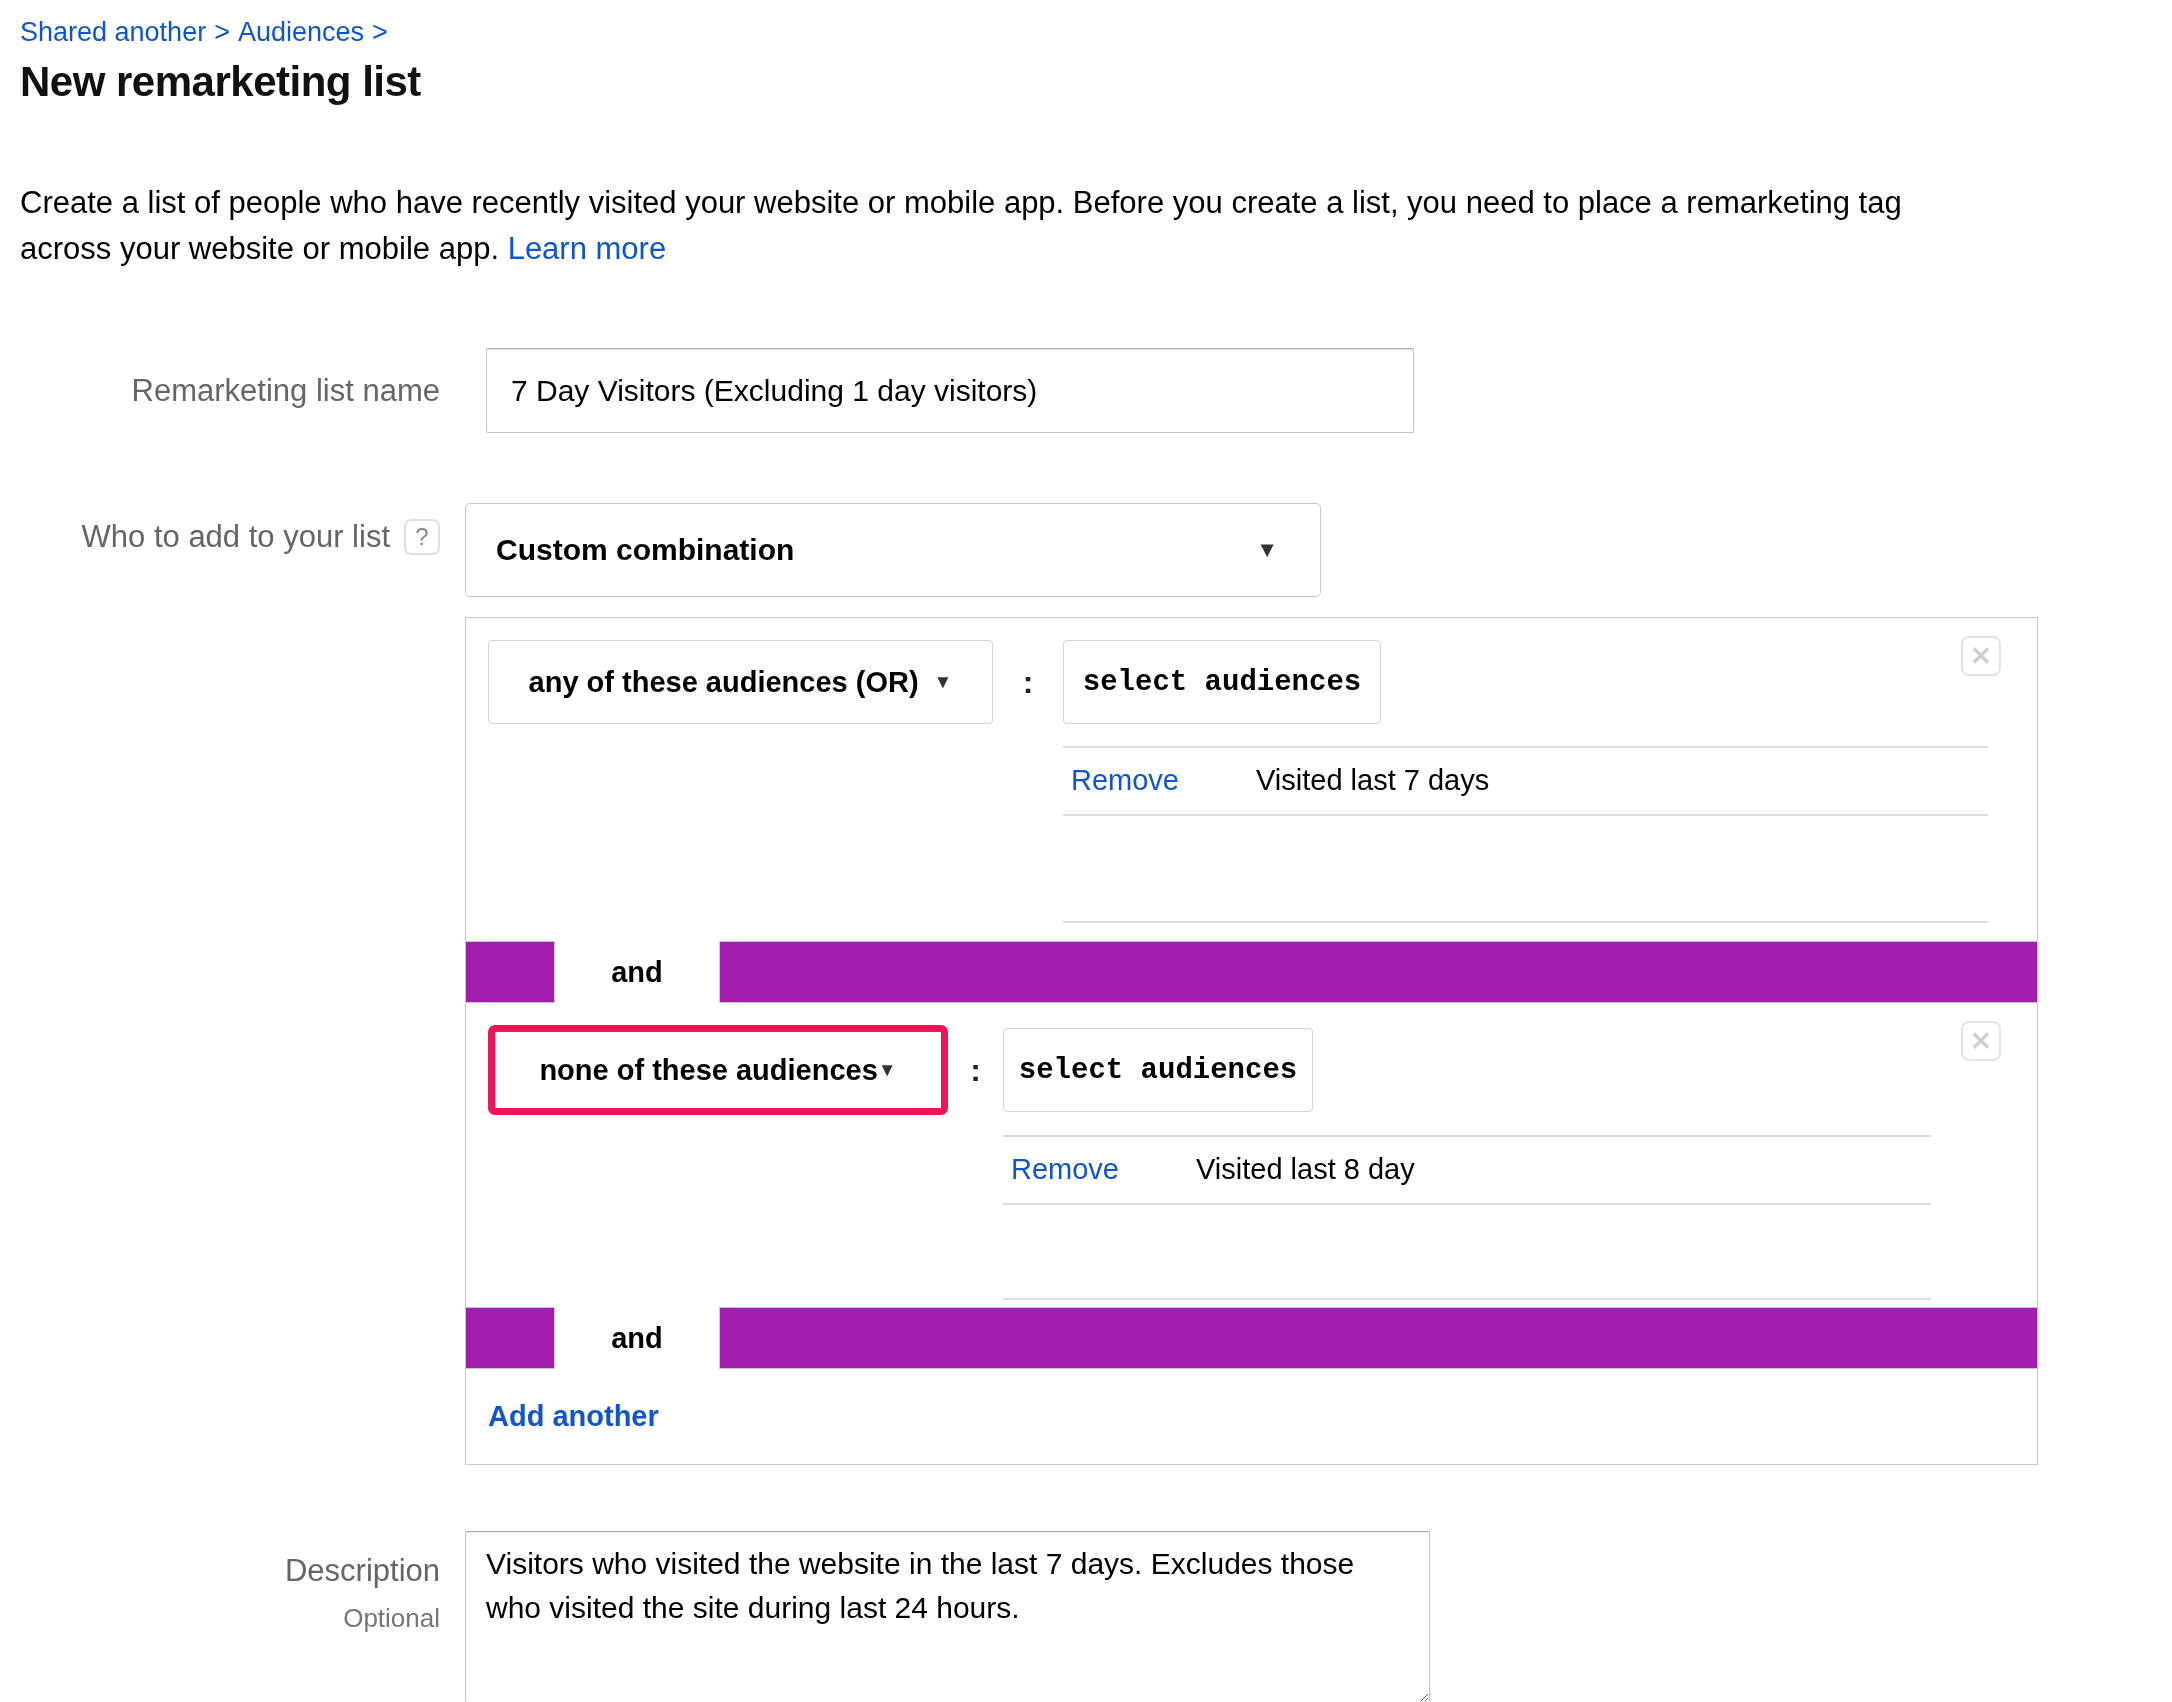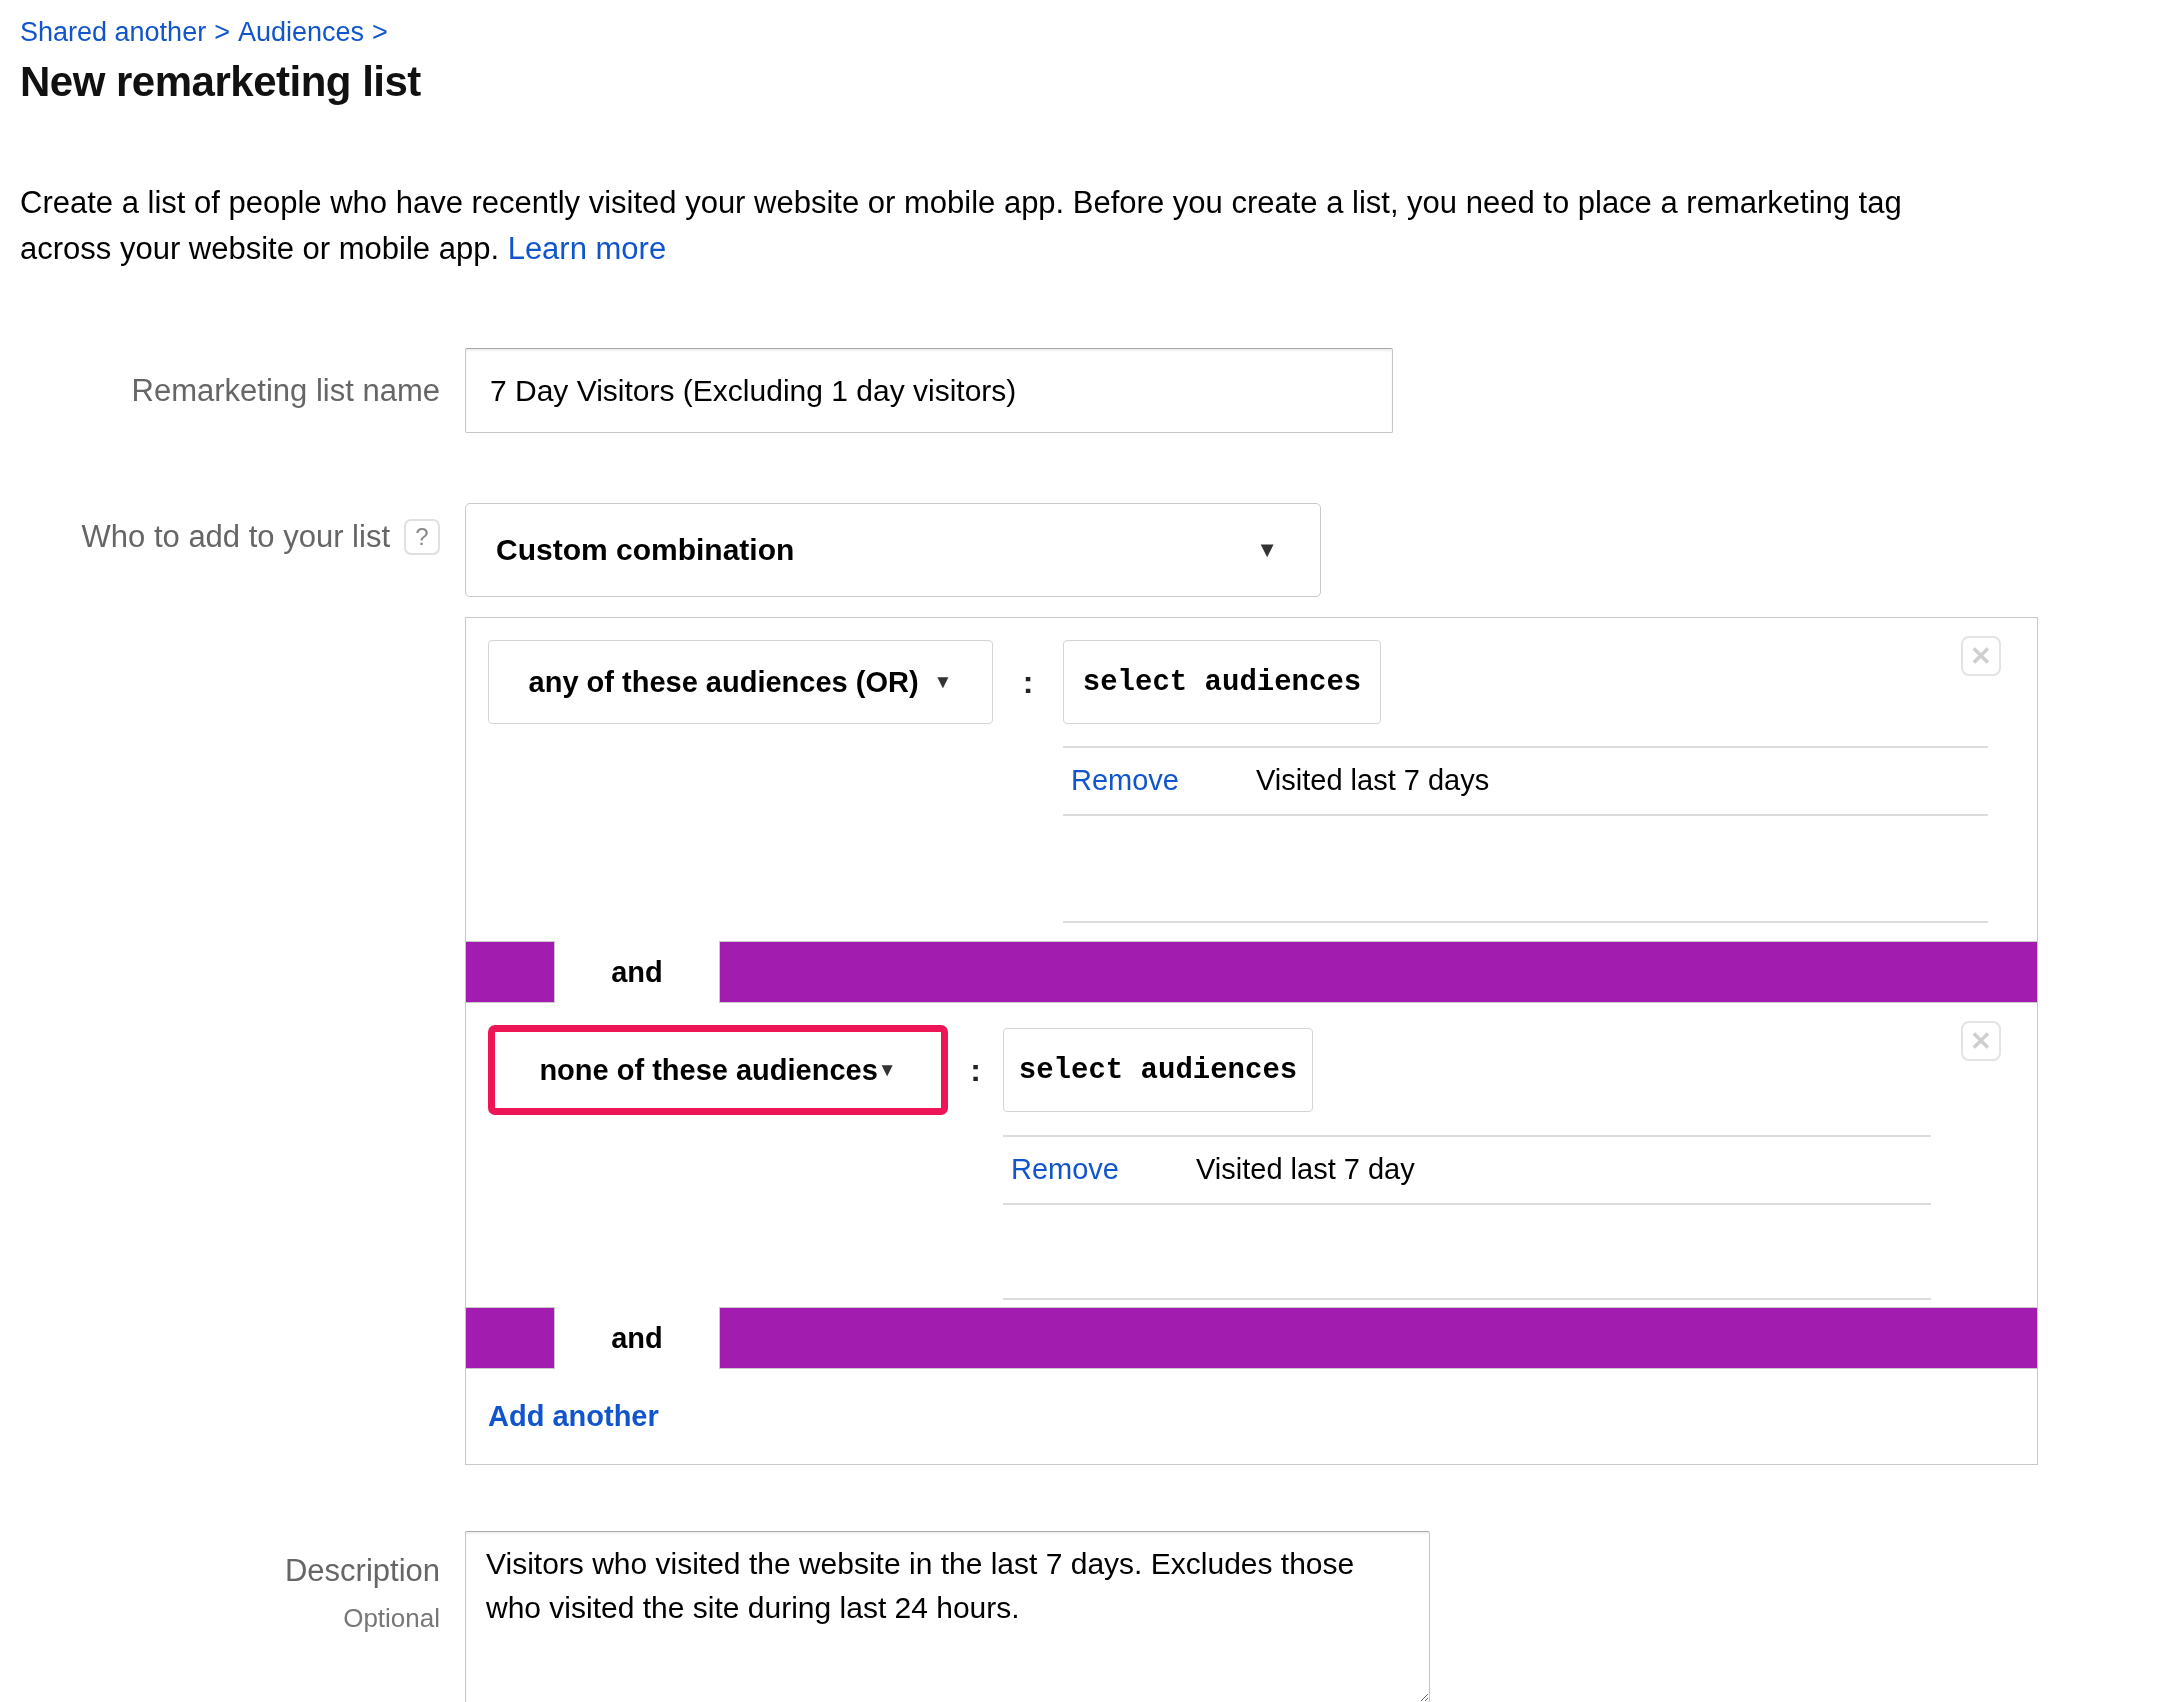--- a/index.html
+++ b/index.html
@@ -27,21 +27,21 @@
 
   
   .intro{margin-top:74px;width:1915px;font-size:31px;line-height:46px;color:#000;}
   .intro a{color:var(--link);text-decoration:none;cursor:pointer;}
 
   
   .form-row{display:flex;align-items:center;}
   .label-col{width:445px;flex-shrink:0;text-align:right;padding-right:25px;color:var(--label);font-size:31px;}
   .control-col{flex:1 1 auto;}
 
-  .row-name{margin-top:76px;}
+  .row-name{margin-top:76px;gap:21px;}
   .name-input{
     width:928px;height:85px;font-size:30px;color:#000;
     padding:0 24px;border:1px solid #c5c5c5;border-top-color:#a8a8a8;
     box-shadow:inset 0 2px 2px rgba(0,0,0,0.07);
     font-family:"Liberation Sans", sans-serif;border-radius:2px;outline:none;
   }
 
   .row-who{margin-top:70px;align-items:flex-start;}
   .row-who .label-col{padding-top:16px;display:flex;justify-content:flex-end;align-items:center;gap:14px;}
   .help-box{
@@ -199,21 +199,21 @@
             <div class="highlight-ring">
               <span>none of these audiences</span>
               <span class="arrow">▼</span>
             </div>
             <div class="colon colon-2">:</div>
             <button class="select-aud-btn btn-2">select audiences</button>
           </div>
           <div class="aud-list list-2">
             <div class="aud-row">
               <a class="remove">Remove</a>
-              <span class="aud-name">Visited last 7 day</span>
+              <span class="aud-name">Visited last 8 day</span>
             </div>
           </div>
           <div class="close-box">✕</div>
         </div>
 
         <div class="and-row">
           <div class="and-stub"></div>
           <div class="and-channel">and</div>
         </div>
 

